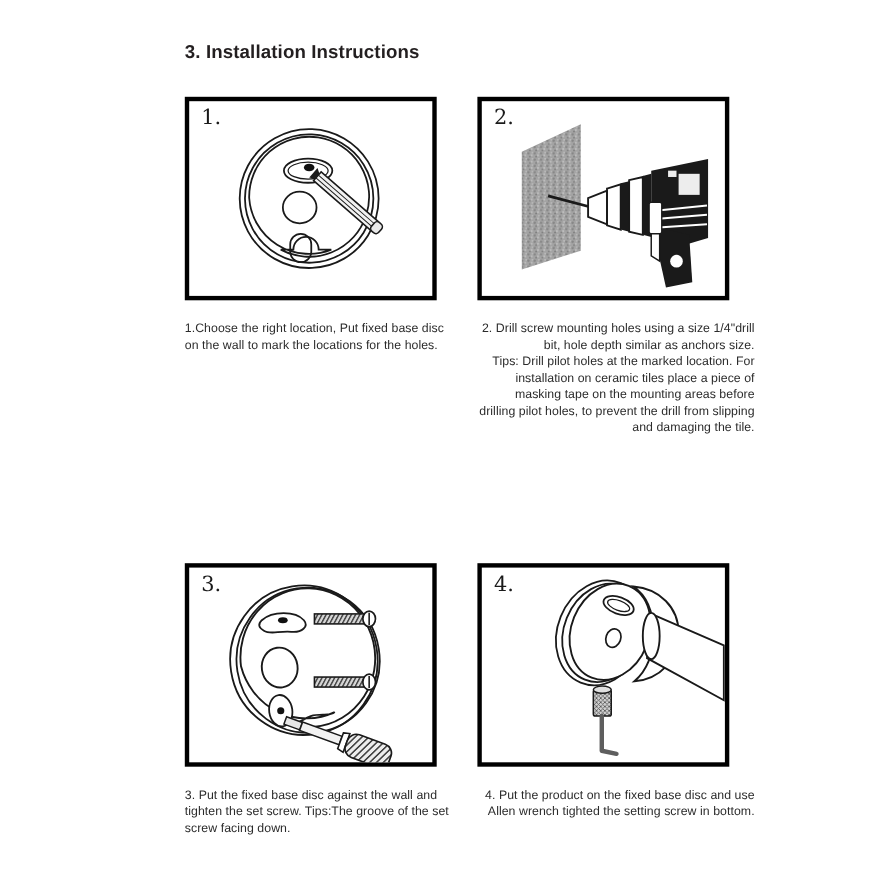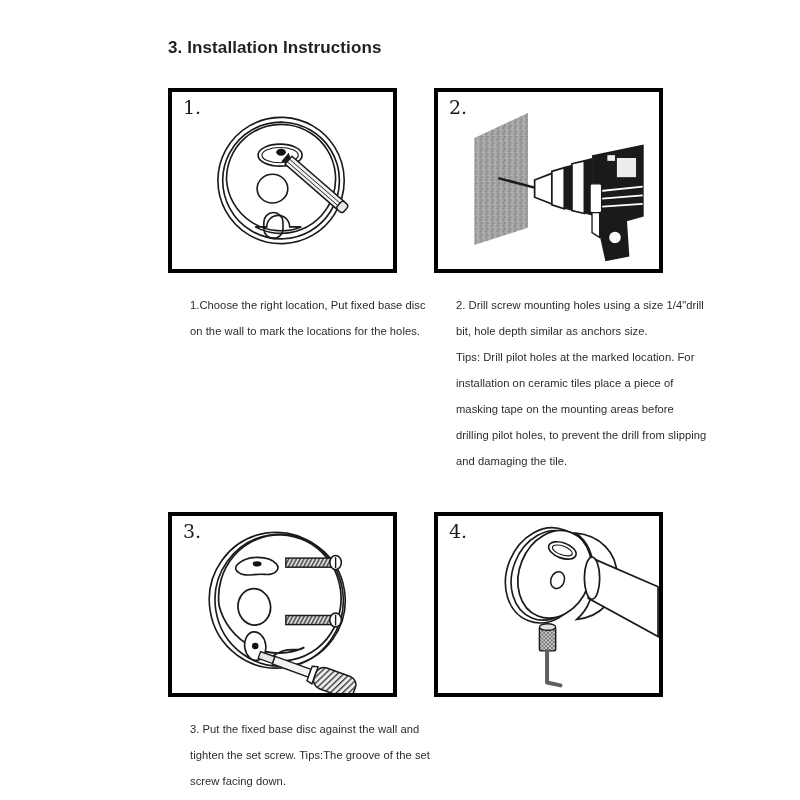--- a/index.html
+++ b/index.html
@@ -65,28 +65,27 @@
     font-family: "DejaVu Serif", serif;
     font-size: 19px;
     font-weight: normal;
     color: #1a1a1a;
     z-index: 3;
     pointer-events: none;
   }
   .caption {
     margin-top: 19px;
     font-size: 11.2px;
-    line-height: 26px;
+    line-height: 15px;
     color: #2b2b2b;
     width: 247px;
     white-space: pre-line;
     letter-spacing: 0.05px;
-    margin-left: 22px;
-  }
-  .step-col-right .caption { width: 252px; }
+  }
+  .step-col-right .caption { width: 252px; text-align: right; }
 </style>
 </head>
 <body>
 
 <div class="page">
 
   <div class="section-title">3. Installation Instructions</div>
 
   <div class="grid">
 
@@ -263,16 +262,17 @@
 
           <path d="M 160 44 L 229 74 L 229 126 L 156 86 Z" fill="#ffffff" stroke="#1a1a1a" stroke-width="1.8"></path>
           <ellipse cx="160" cy="65" rx="8" ry="22" fill="#ffffff" stroke="#1a1a1a" stroke-width="1.8"></ellipse>
 
           <rect x="105" y="116" width="17" height="25" rx="2" fill="url(#knurl)" stroke="#1a1a1a" stroke-width="1.5"></rect>
           <ellipse cx="113.5" cy="116" rx="8.5" ry="3.4" fill="#e0e0e0" stroke="#1a1a1a" stroke-width="1.4"></ellipse>
 
           <path d="M 113 141 L 113 174 L 127 177" fill="none" stroke="#5e5e5e" stroke-width="4.2" stroke-linecap="round" stroke-linejoin="round"></path>
         </svg>
       </div>
+      <div class="caption">4. Put the product on the fixed base disc and use Allen wrench tighted the setting screw in bottom.</div>
     </div>
 
   </div>
 </div>
 
 </body></html>

